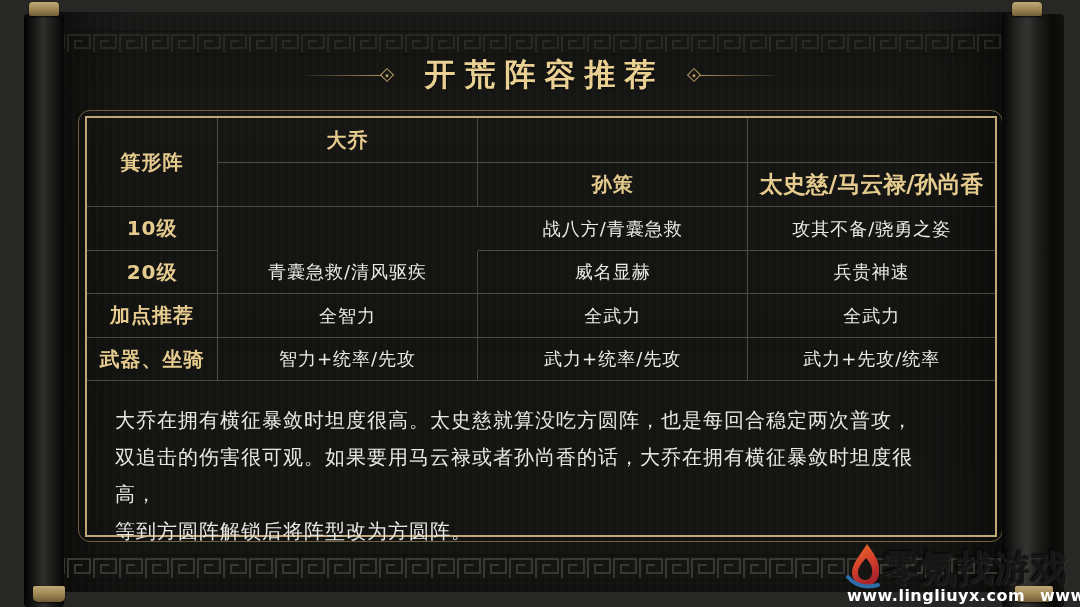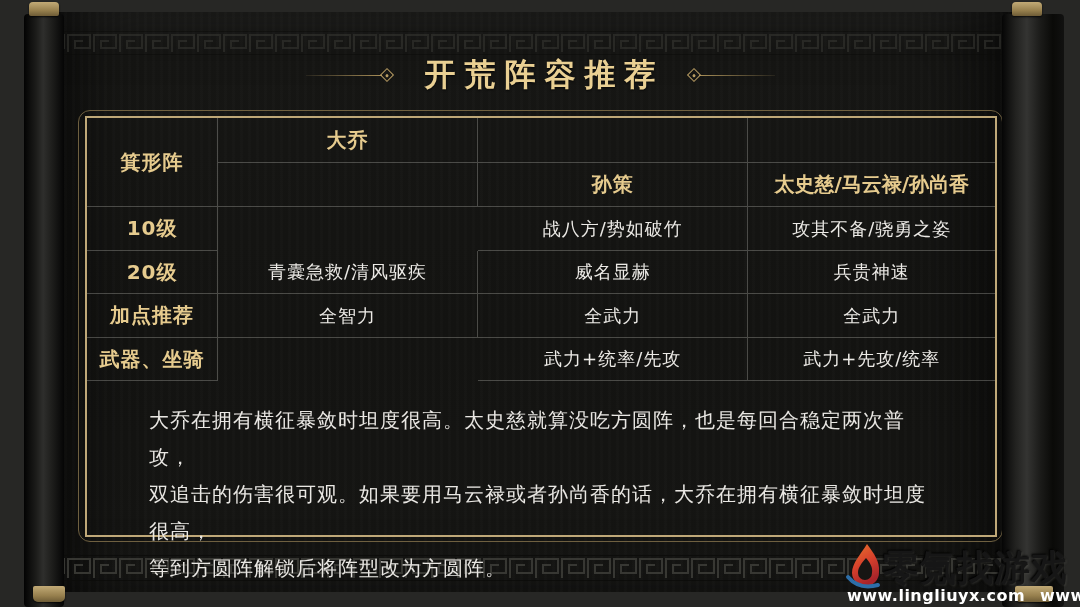--- a/index.html
+++ b/index.html
@@ -82,28 +82,28 @@
     grid-template-columns:14.45% 28.6% 29.8% 27.15%;
     grid-template-rows:45px 44px 44px 43px 44px 43px;
   }
   .cell {
     display:flex; align-items:center; justify-content:center;
     font-size:18px; color:#eceae6; letter-spacing:1px;
   }
   .cell.br { border-right:1px solid rgba(230,230,224,.26); }
   .cell.bb { border-bottom:1px solid rgba(230,230,224,.26); }
   .cell.gold { color:#e6cb8e; font-weight:bold; font-size:20px; }
-  .cell.small { font-size:20px; letter-spacing:0; }
+  .cell.small { font-size:23px; letter-spacing:0; }
   .c1{grid-column:1}.c2{grid-column:2}.c3{grid-column:3}.c4{grid-column:4}
   .r1{grid-row:1}.r2{grid-row:2}.r3{grid-row:3}.r4{grid-row:4}.r5{grid-row:5}.r6{grid-row:6}
   .rspan{grid-row:1/3}
 
   
   .remark {
-    padding:21px 55px 0 62px;
+    padding:21px 55px 0 28px;
     font-size:20px; line-height:37px; color:#e9e7e3; letter-spacing:1px;
   }
 
   
   .watermark { position:absolute; left:845px; top:538px; width:235px; height:53px; z-index:7; }
   .wm-logo { position:absolute; left:0; top:4px; }
   .wm-brand {
     position:absolute; left:38px; top:6px; width:200px;
     font-size:36px; font-weight:bold; letter-spacing:1px; color:#161616;
     text-shadow:1px 1px 2px rgba(95,95,88,.35), -1px -1px 2px rgba(0,0,0,.9);
@@ -169,34 +169,35 @@
 
     <div class="cell gold br bb c2 r1">大乔</div>
     <div class="cell gold br bb c1 rspan">箕形阵</div>
     <div class="cell br bb c3 r1"></div>
     <div class="cell bb c4 r1"></div>
     <div class="cell br bb c2 r2"></div>
     <div class="cell gold br bb c3 r2">孙策</div>
     <div class="cell gold small bb c4 r2">太史慈/马云禄/孙尚香</div>
 
     <div class="cell gold br bb c1 r3">10级</div>
-    <div class="cell br bb c3 r3">战八方/势如破竹</div>
+    <div class="cell br bb c3 r3">战八方/青囊急救</div>
     <div class="cell bb c4 r3">攻其不备/骁勇之姿</div>
 
     <div class="cell gold br bb c1 r4">20级</div>
     <div class="cell br bb c2 r4">青囊急救/清风驱疾</div>
     <div class="cell br bb c3 r4">威名显赫</div>
     <div class="cell bb c4 r4">兵贵神速</div>
 
     <div class="cell gold br bb c1 r5">加点推荐</div>
     <div class="cell br bb c2 r5">全智力</div>
     <div class="cell br bb c3 r5">全武力</div>
     <div class="cell bb c4 r5">全武力</div>
 
     <div class="cell gold br bb c1 r6">武器、坐骑</div>
+    <div class="cell br bb c2 r6">智力+统率/先攻</div>
     <div class="cell bb c4 r6">武力+先攻/统率</div>
     <div class="cell br bb c3 r6">武力+统率/先攻</div>
   </div>
 
   <div class="remark">
     <div>大乔在拥有横征暴敛时坦度很高。太史慈就算没吃方圆阵，也是每回合稳定两次普攻，</div>
     <div>双追击的伤害很可观。如果要用马云禄或者孙尚香的话，大乔在拥有横征暴敛时坦度很高，</div>
     <div>等到方圆阵解锁后将阵型改为方圆阵。</div>
   </div>
 </div>

